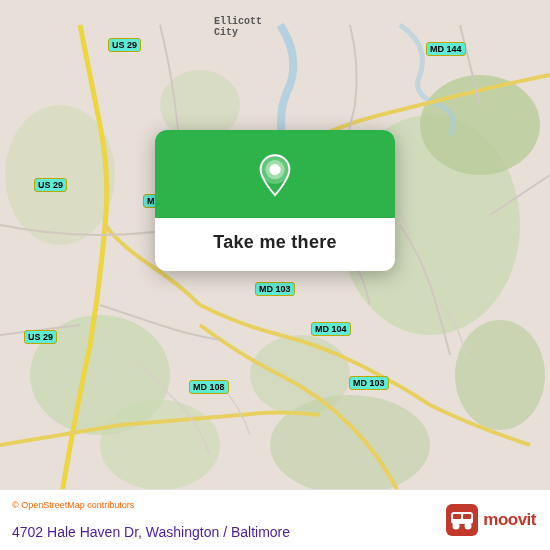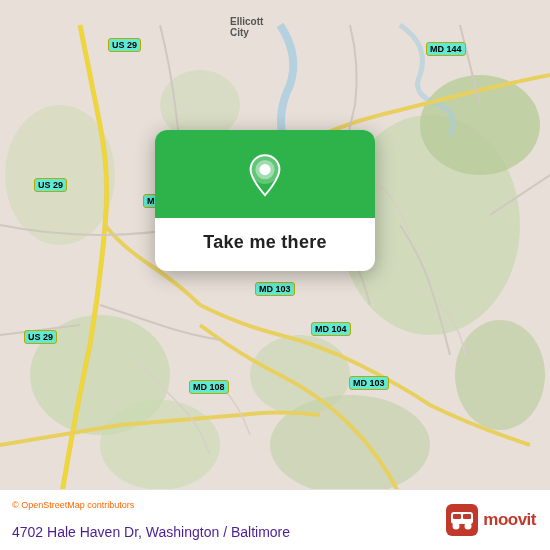--- a/index.html
+++ b/index.html
@@ -17,21 +17,21 @@
       position: absolute;
       top: 0; left: 0;
       width: 100%; height: 100%;
     }
 
     
     #popup-card {
       position: absolute;
       top: 130px;
       left: 155px;
-      width: 220px;
+      width: 240px;
       background: white;
       border-radius: 12px;
       box-shadow: 0 4px 20px rgba(0,0,0,0.3);
       display: flex;
       flex-direction: column;
       align-items: center;
       overflow: hidden;
     }
 
     #popup-header {
@@ -191,21 +191,21 @@
   <div class="road-label" style="top:38px; left:108px;">US 29</div>
   <div class="road-label" style="top:178px; left:34px;">US 29</div>
   <div class="road-label" style="top:330px; left:24px;">US 29</div>
   <div class="road-label" style="top:42px; left:426px;">MD 144</div>
   <div class="road-label" style="top:282px; left:255px;">MD 103</div>
   <div class="road-label" style="top:376px; left:349px;">MD 103</div>
   <div class="road-label" style="top:322px; left:267px;margin-left:44px;">MD 104</div>
   <div class="road-label" style="top:380px; left:189px;">MD 108</div>
   <div class="road-label" style="top:194px; left:143px;">MD</div>
 
-  <div class="city-label" style="top:16px; left:230px;">Ellicott<br>City</div>
+  <div class="city-label" style="top:16px; left:214px;font-family:Liberation Mono, monospace;">Ellicott<br>City</div>
 
   <div id="popup-card">
     <div id="popup-header">
 
       <svg id="location-pin-icon" viewBox="0 0 48 60" xmlns="http://www.w3.org/2000/svg">
         <circle cx="24" cy="22" r="18" fill="white" opacity="0.25"></circle>
         <circle cx="24" cy="22" r="12" fill="white" opacity="0.4"></circle>
         <circle cx="24" cy="22" r="7" fill="white"></circle>
 
         <path d="M24 4 C14 4 6 12 6 22 C6 34 24 54 24 54 C24 54 42 34 42 22 C42 12 34 4 24 4 Z" stroke="white" stroke-width="2.5" fill="none"></path>

